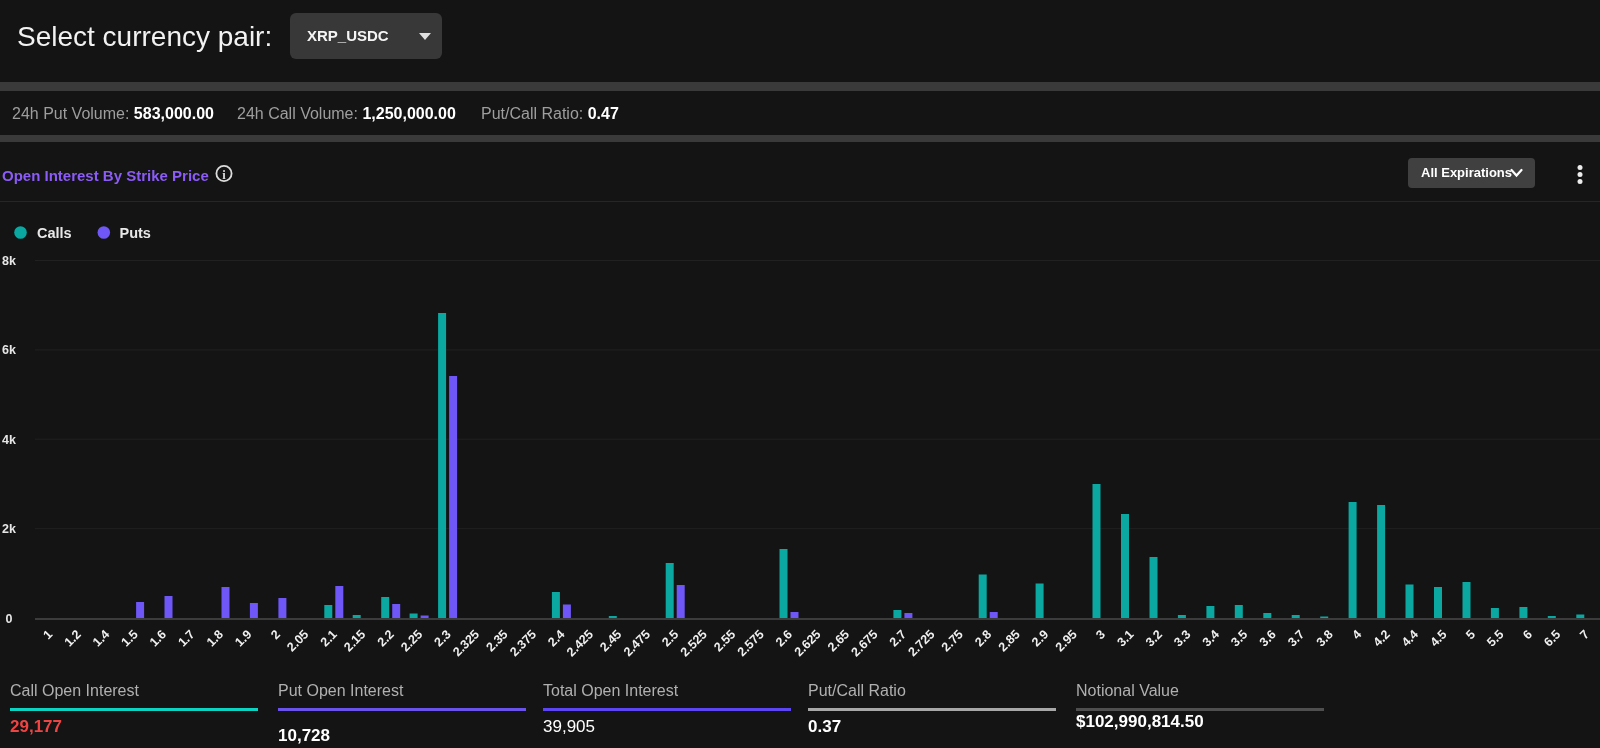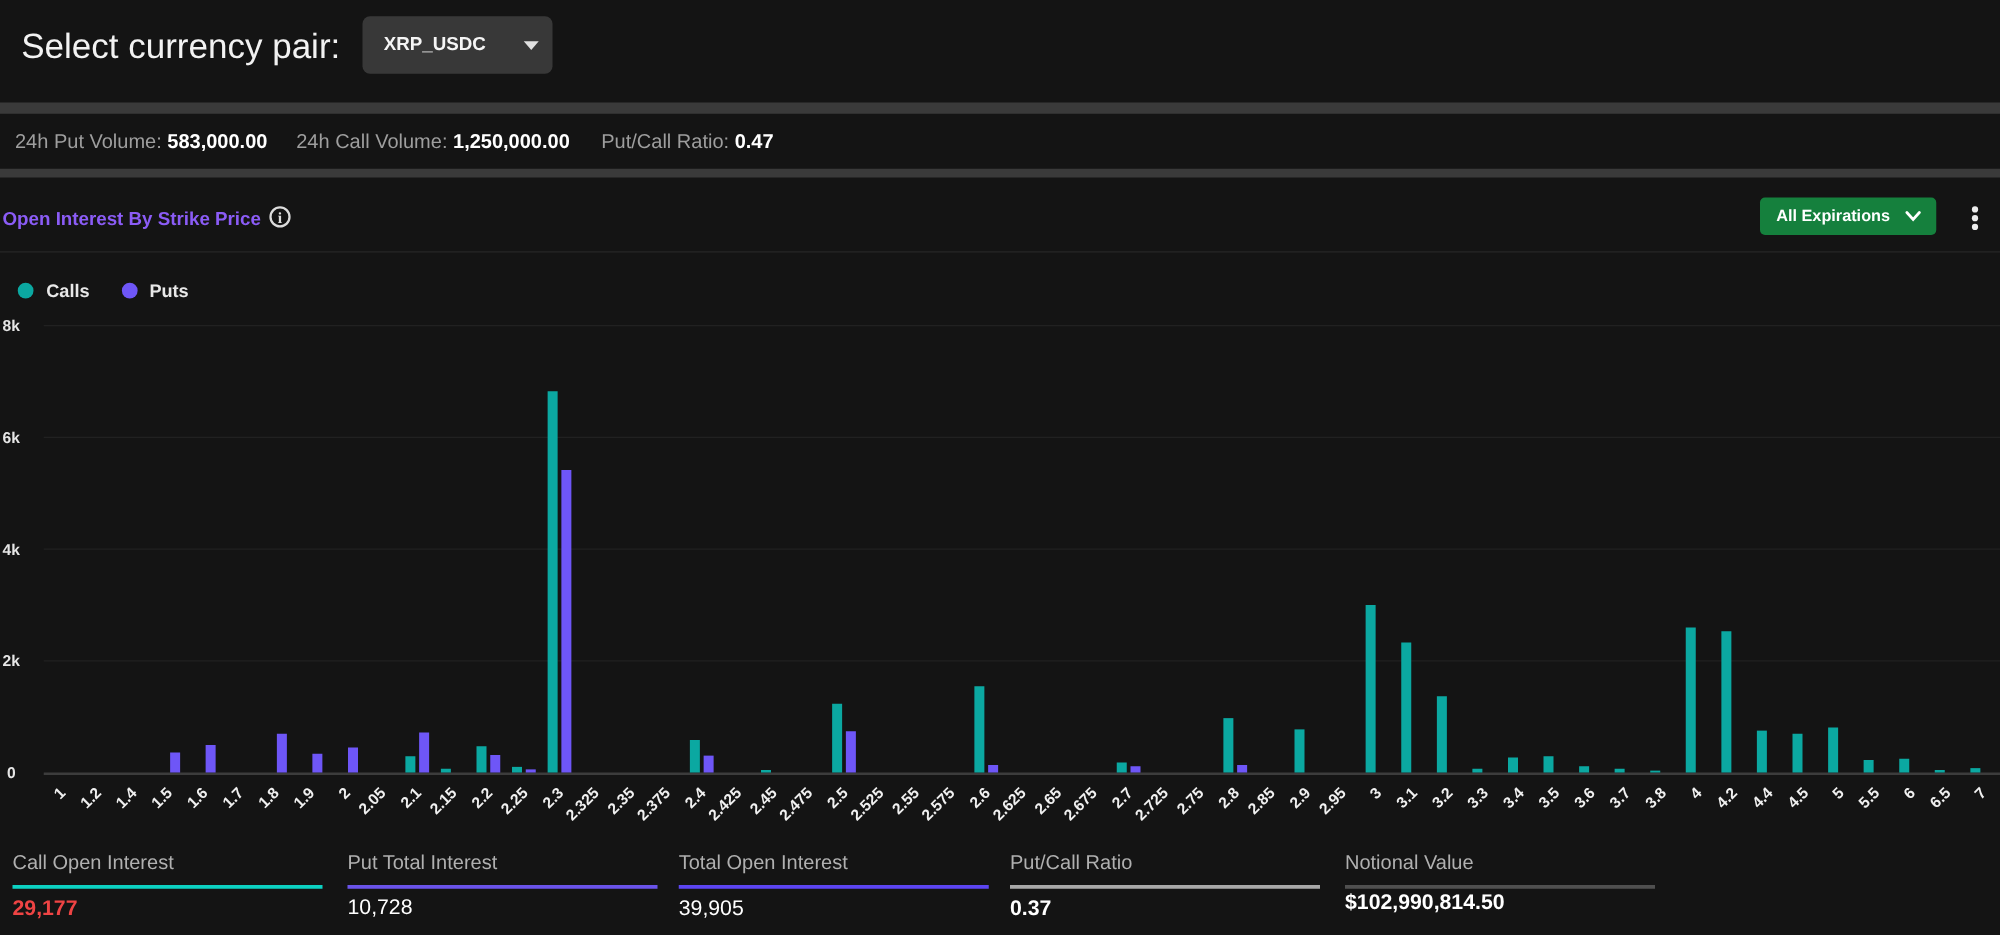--- a/index.html
+++ b/index.html
@@ -14,21 +14,21 @@
 </div>
 
 <div class="band" style="top:82px;height:9px"></div>
 <div class="band" style="top:135px;height:7px"></div>
 
 <div style="position:absolute;left:12px;top:105px;font-size:16px;color:#9e9e9e;white-space:nowrap">24h Put Volume: <span style="color:#fff;font-weight:bold">583,000.00</span></div>
 <div style="position:absolute;left:237px;top:105px;font-size:16px;color:#9e9e9e;white-space:nowrap">24h Call Volume: <span style="color:#fff;font-weight:bold">1,250,000.00</span></div>
 <div style="position:absolute;left:481px;top:105px;font-size:16px;color:#9e9e9e;white-space:nowrap">Put/Call Ratio: <span style="color:#fff;font-weight:bold">0.47</span></div>
 
 <div style="position:absolute;left:2px;top:166.5px;font-size:15px;font-weight:bold;color:#8b5cf6">Open Interest By Strike Price</div>
-<div style="position:absolute;left:1408px;top:158px;width:141px;height:30px;background:#15803d;border-radius:4px;">
+<div style="position:absolute;left:1408px;top:158px;width:127px;height:30px;background:#404040;border-radius:4px;">
   <span style="position:absolute;left:13px;top:7px;font-size:13px;font-weight:bold;color:#fff">All Expirations</span>
   <svg style="position:absolute;right:12px;top:10px" width="13" height="10" viewBox="0 0 13 10">
       <path d="M1.5 2 L6.5 7.5 L11.5 2" fill="none" stroke="#fff" stroke-width="2.2" stroke-linecap="round"></path>
     </svg>
 </div>
 <div style="position:absolute;left:0;top:201px;width:1600px;height:1px;background:#262626"></div>
 <svg width="1600" height="748" viewBox="0 0 1600 748" style="position:absolute;left:0;top:0">
 <line x1="35.0" y1="528.6" x2="1600" y2="528.6" stroke="#212121" stroke-width="1"></line>
 <line x1="35.0" y1="439.2" x2="1600" y2="439.2" stroke="#212121" stroke-width="1"></line>
 <line x1="35.0" y1="349.9" x2="1600" y2="349.9" stroke="#212121" stroke-width="1"></line>
@@ -149,23 +149,23 @@
 <circle cx="1580" cy="181.5" r="2.5" fill="#ececec"></circle>
 </svg>
 
 <div style="position:absolute;left:0;top:683px;width:1600px;height:65px">
 <div style="position:absolute;left:10px;top:0;width:248px">
   <div style="font-size:16px;color:#b0b0b0;line-height:16px">Call Open Interest</div>
   <div style="height:2.5px;margin-top:9px;background:linear-gradient(90deg,#0cd2c2,#0cd2c2)"></div>
   <div style="font-size:17px;font-weight:bold;color:#ef4444;margin-top:6.5px">29,177</div>
 </div>
     <div style="position:absolute;left:278px;top:0;width:248px">
-  <div style="font-size:16px;color:#b0b0b0;line-height:16px">Put Total Interest</div>
+  <div style="font-size:16px;color:#b0b0b0;line-height:16px">Put Open Interest</div>
   <div style="height:2.5px;margin-top:9px;background:linear-gradient(90deg,#6a53ea,#6a53ea)"></div>
-  <div style="font-size:17px;font-weight:normal;color:#fff;margin-top:5px">10,728</div>
+  <div style="font-size:17px;font-weight:bold;color:#fff;margin-top:15px">10,728</div>
 </div>
     <div style="position:absolute;left:543px;top:0;width:248px">
   <div style="font-size:16px;color:#b0b0b0;line-height:16px">Total Open Interest</div>
   <div style="height:2.5px;margin-top:9px;background:linear-gradient(90deg,#5c45f2,#5c45f2)"></div>
   <div style="font-size:17px;font-weight:normal;color:#ffffff;margin-top:6.5px">39,905</div>
 </div>
     <div style="position:absolute;left:808px;top:0;width:248px">
   <div style="font-size:16px;color:#b0b0b0;line-height:16px">Put/Call Ratio</div>
   <div style="height:2.5px;margin-top:9px;background:linear-gradient(90deg,#a8a8a8,#a8a8a8)"></div>
   <div style="font-size:17px;font-weight:bold;color:#fff;margin-top:6.5px">0.37</div>

